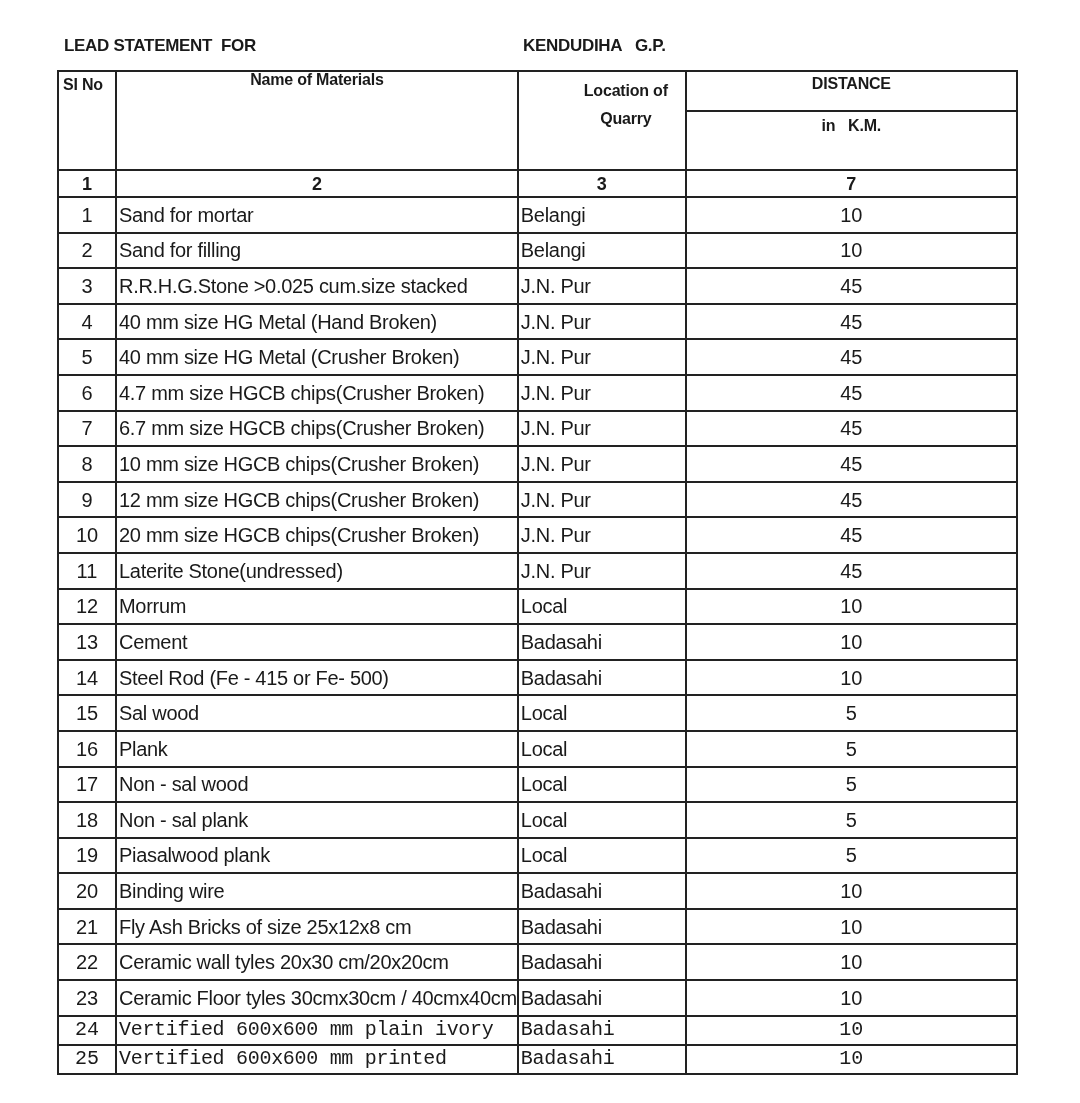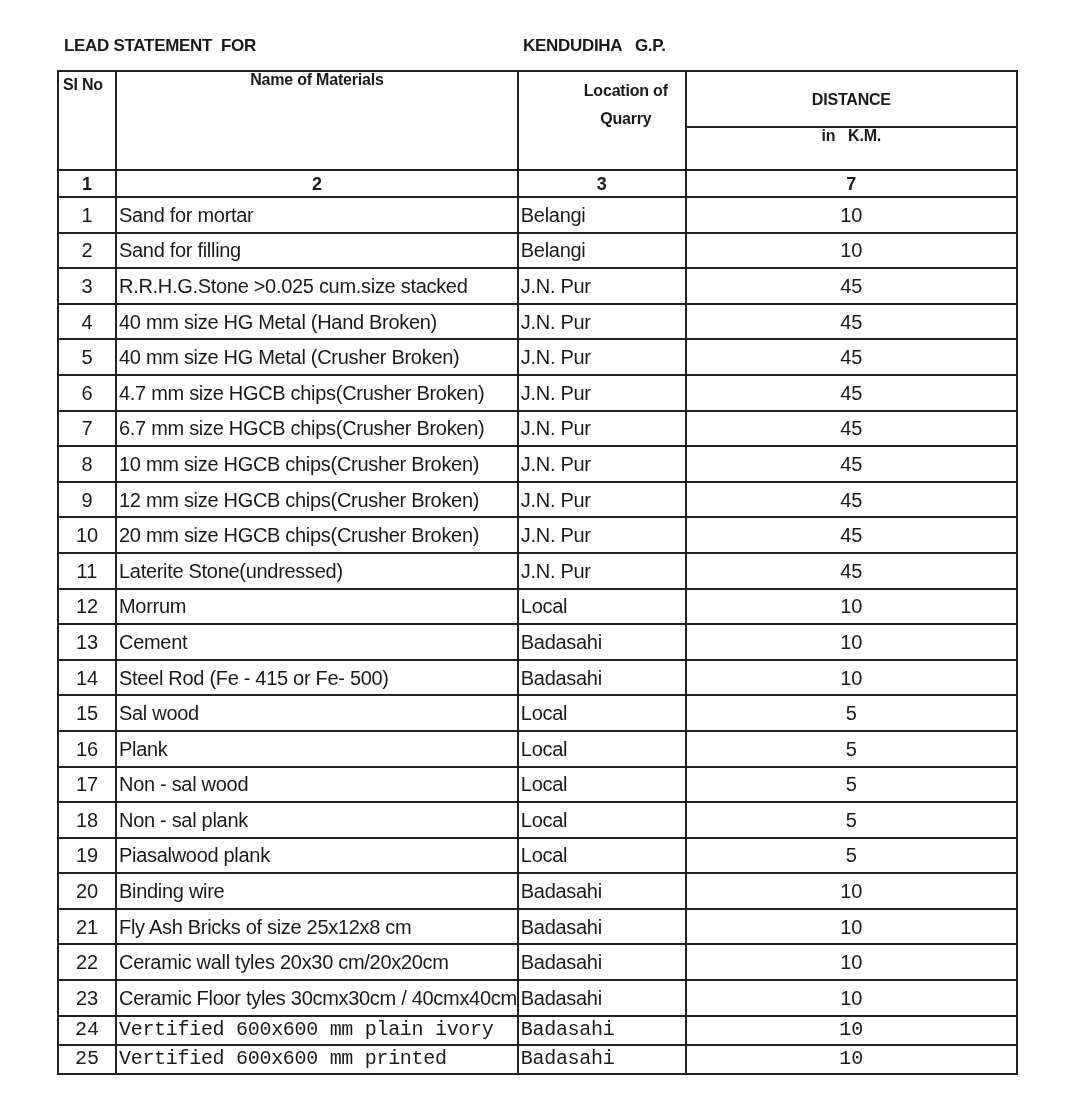--- a/index.html
+++ b/index.html
@@ -8,22 +8,22 @@
   .title { position: absolute; top: 36px; font-size: 17px; font-weight: bold; letter-spacing: -0.3px; white-space: pre; }
   .title-left { left: 64px; }
   .title-right { left: 523px; }
   table { position: absolute; left: 57px; top: 70px; border-collapse: collapse; table-layout: fixed; }
   td { border: 2px solid #222; padding: 0; font-size: 20px; line-height: 1; white-space: nowrap; overflow: hidden; }
   col.c1 { width: 58px; } col.c2 { width: 387px; } col.c3 { width: 168px; } col.c4 { width: 331px; }
   .hdr { font-weight: bold; font-size: 16px; text-align: center; vertical-align: top; letter-spacing: -0.2px; }
   .hdr-sl { text-align: left; padding: 5px 0 0 4px; }
   .hdr-name { }
   .hdr-loc { padding-top: 5px; line-height: 28px; padding-left: 48px; }
-  .hdr-dist-top { height: 34px; padding-top: 20px; }
-  .hdr-dist-bot { }
+  .hdr-dist-top { height: 34px; padding-top: 4px; }
+  .hdr-dist-bot { padding-top: 6px; }
   .num-row td { font-weight: bold; text-align: center; font-size: 18px; height: 25px; vertical-align: middle; }
   .r td { height: 33.6px; vertical-align: middle; }
   .r.short td { height: 27px; font-family: Liberation Mono, monospace; }
   .sl { text-align: center; }
   .nm { padding-left: 2px; letter-spacing: -0.3px; }
   .loc { padding-left: 2px; letter-spacing: -0.3px; }
   .dist { text-align: center; }
 </style>
 </head>
 <body>

